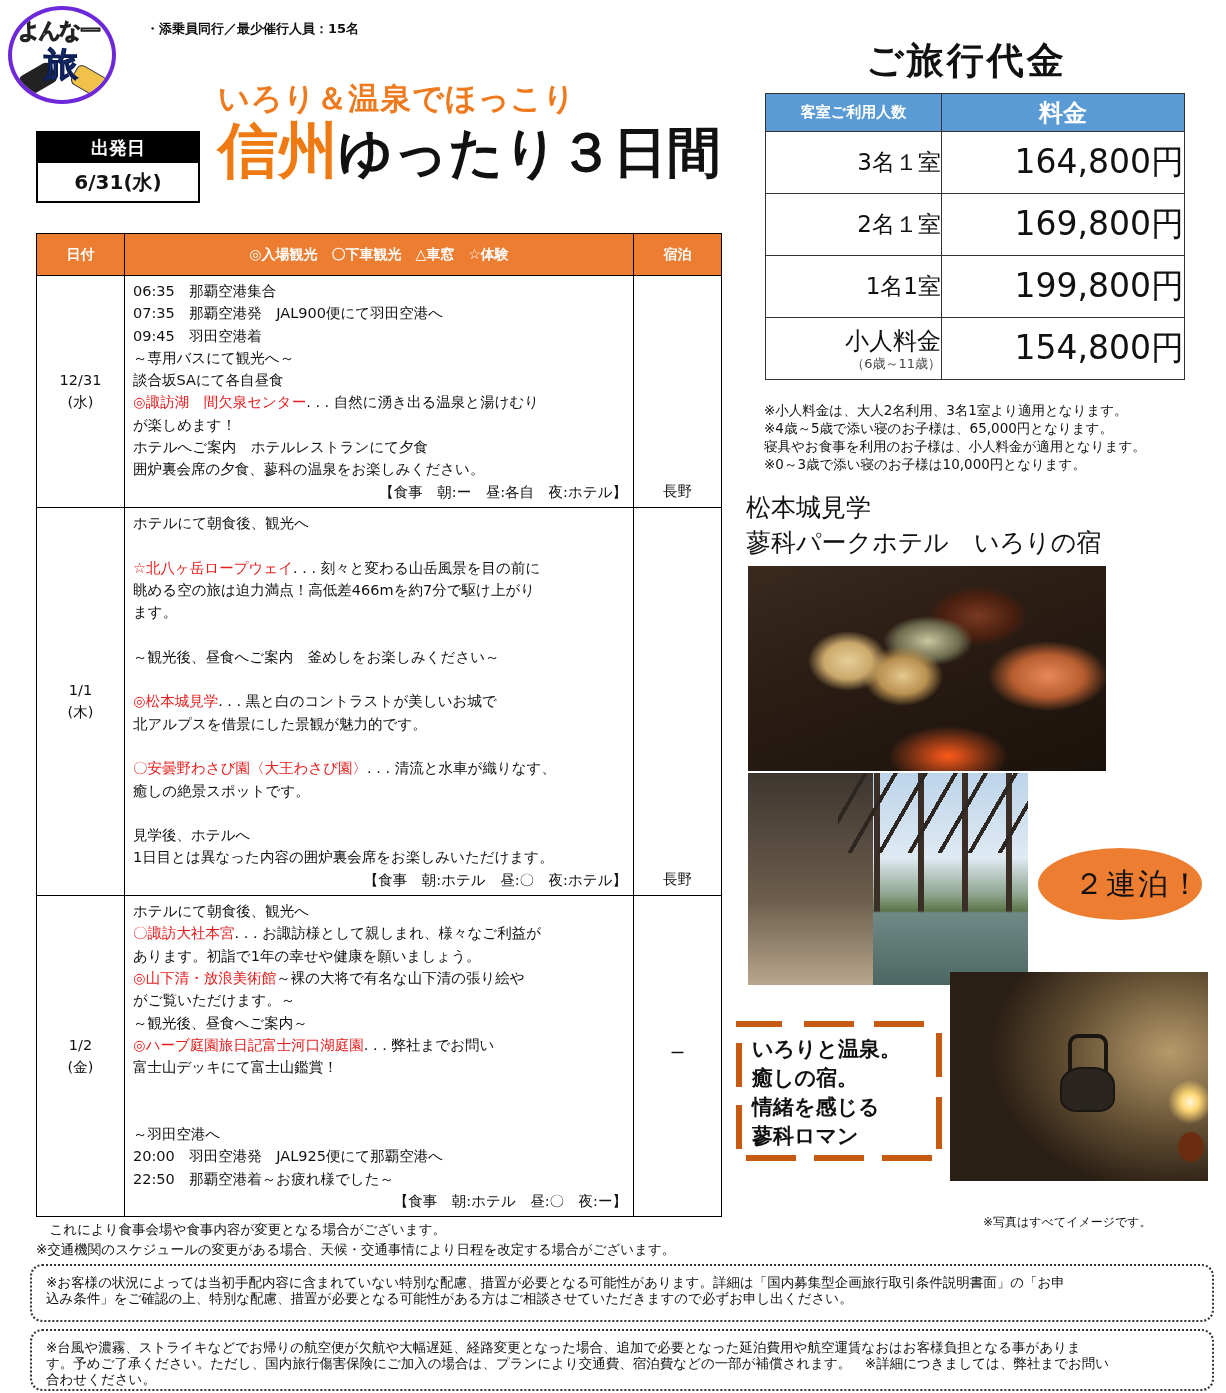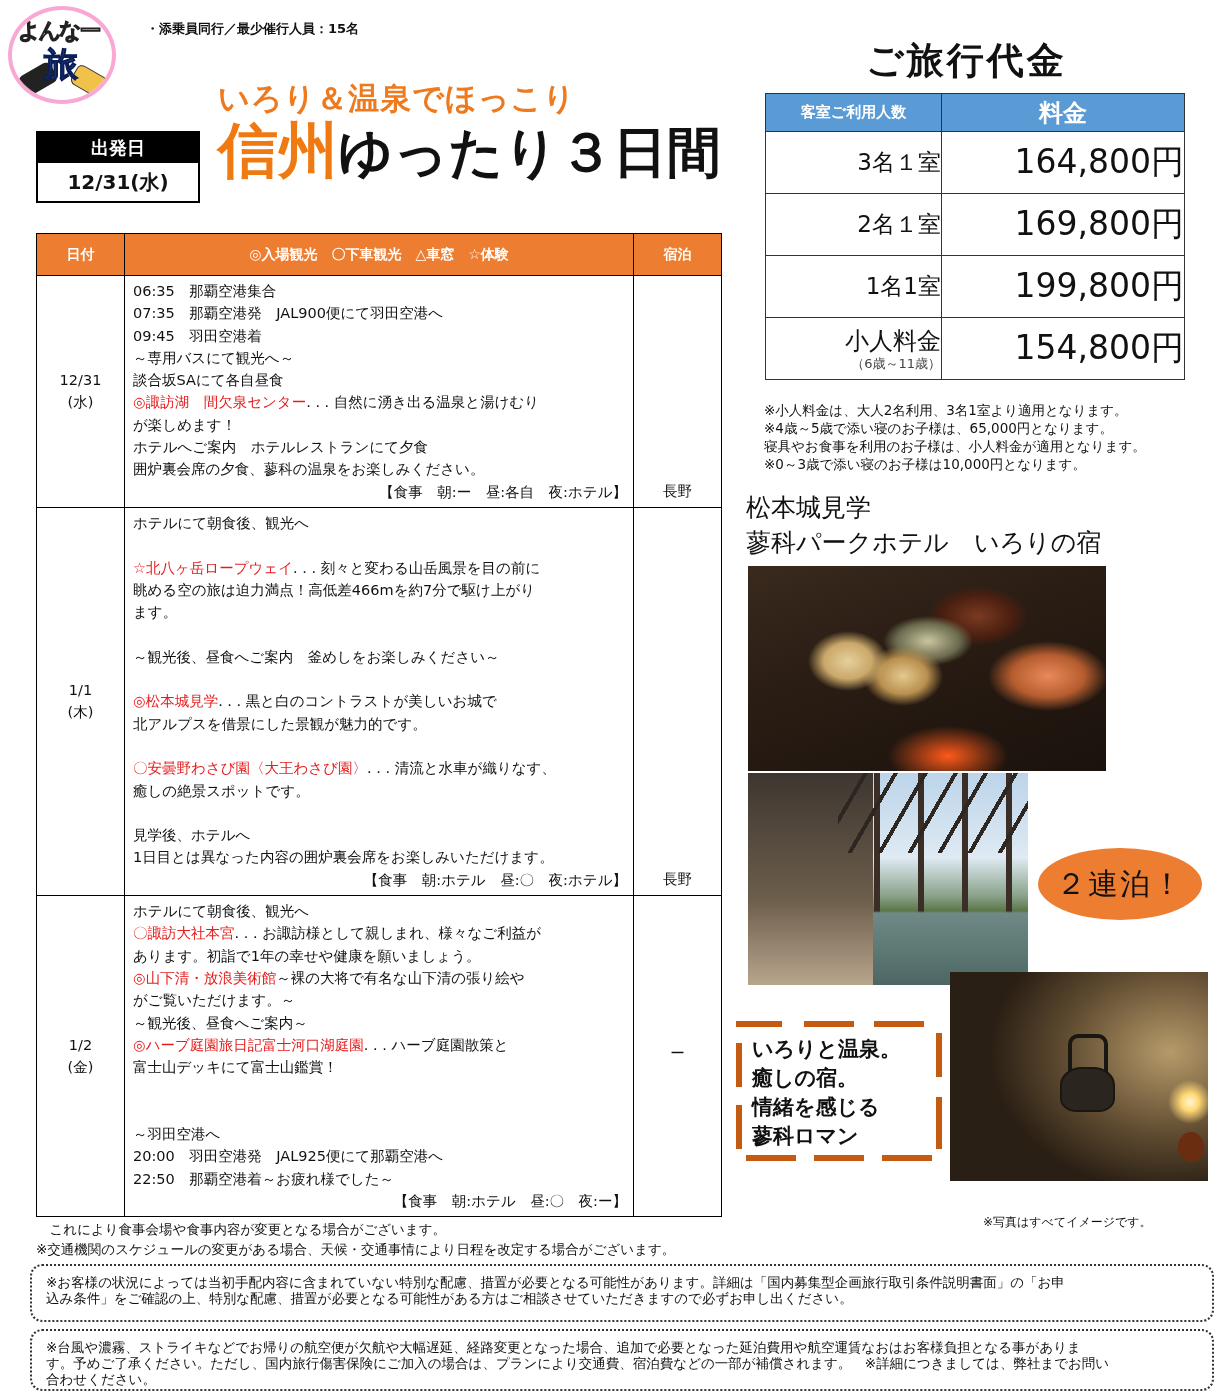--- a/index.html
+++ b/index.html
@@ -3,21 +3,21 @@
 <meta charset="utf-8">
 <style>
   * { box-sizing: border-box; margin: 0; padding: 0; }
   html, body { width: 1226px; height: 1393px; background: #ffffff; overflow: hidden; }
   body { position: relative; font-family: "DejaVu Sans", "Liberation Sans", sans-serif; color: #111; }
 
   .abs { position: absolute; }
 
   
   .logo { left: 8px; top: 6px; width: 108px; height: 98px; border-radius: 50%;
-    border: 4px solid #f9a8d4; background: #fff; overflow: hidden; }
+    border: 4px solid #6d28d9; background: #fff; overflow: hidden; }
   .logo .logo-top { position: absolute; left: 6px; top: 6px; font-size: 22px; font-weight: bold; color: #fff;
     -webkit-text-stroke: 1px #222; letter-spacing: -2px; }
   .logo .logo-kanji { position: absolute; left: 32px; top: 32px; font-size: 34px; font-weight: bold; color: #2c54b8;
     -webkit-text-stroke: 1px #0d1e55; }
   .logo .fish1 { position: absolute; left: 8px; top: 58px; width: 36px; height: 22px; background: #222; transform: rotate(-30deg); border-radius: 6px; }
   .logo .fish2 { position: absolute; left: 60px; top: 60px; width: 34px; height: 22px; background: #f1c24a; transform: rotate(30deg); border-radius: 6px; border: 1px solid #333; }
 
   .top-note { left: 146px; top: 20px; font-size: 13px; font-weight: bold; }
 
   .subtitle { left: 218px; top: 78px; font-size: 31px; font-weight: bold; color: #ee7a1d; letter-spacing: 1px; }
@@ -88,21 +88,21 @@
   .photo3 { left: 950px; top: 972px; width: 258px; height: 209px;
     background:
       radial-gradient(circle 22px at 240px 130px, #fff7d8 0%, #ffd774 40%, rgba(255,200,100,0) 100%),
       radial-gradient(ellipse 180px 140px at 220px 80px, #b69a6a 0%, #5e4a30 60%, #2a1f14 100%),
       #2a1f14; }
   .photo3 .kettle { position: absolute; left: 110px; top: 95px; width: 55px; height: 45px; border-radius: 40% 40% 30% 30%; background: #2b2520; border: 2px solid #1a1612; }
   .photo3 .handle { position: absolute; left: 118px; top: 62px; width: 40px; height: 40px; border: 4px solid #1a1612; border-bottom: none; border-radius: 10px 10px 0 0; }
   .photo3 .lamp { position: absolute; left: 228px; top: 160px; width: 26px; height: 30px; border-radius: 50%; background: #6b2d10; }
 
   .badge { left: 1038px; top: 848px; width: 164px; height: 72px; border-radius: 50%; background: #ed7d31;
-    font-size: 30px; text-align: center; line-height: 72px; color: #111; letter-spacing: 2px; }
+    font-size: 30px; text-align: right; line-height: 72px; color: #111; letter-spacing: 2px; }
 
   .catch { left: 736px; top: 1021px; width: 206px; height: 140px; }
   .catch .dash { position: absolute; background: #c55a11; }
   .catch .txt { position: absolute; left: 16px; top: 14px; font-size: 21px; font-weight: bold; line-height: 29px; white-space: nowrap; }
 
   .photo-note { left: 983px; top: 1214px; font-size: 12px; }
 </style>
 </head>
 <body>
 
@@ -115,21 +115,21 @@
 
 <div class="abs top-note">・添乗員同行／最少催行人員：15名</div>
 
 <div class="abs subtitle">いろり＆温泉でほっこり</div>
 <div class="abs title">
   <span class="hl">信州</span><span class="rest">ゆったり３日間</span>
 </div>
 
 <div class="abs depart">
   <div class="lbl">出発日</div>
-  <div class="val">12/31(水)</div>
+  <div class="val">6/31(水)</div>
 </div>
 
 <table class="abs sched">
   <thead>
     <tr>
       <th>日付</th>
       <th>◎入場観光　〇下車観光　△車窓　☆体験</th>
       <th>宿泊</th>
     </tr>
   </thead>
@@ -184,21 +184,21 @@
           <div>1/2</div>
           <div>(金)</div>
         </td>
         <td class="body">
           <span class="line"><span>ホテルにて朝食後、観光へ</span></span>
           <span class="line"><span class="red">〇諏訪大社本宮</span><span>. . . お諏訪様として親しまれ、様々なご利益が</span></span>
           <span class="line"><span>あります。初詣で1年の幸せや健康を願いましょう。</span></span>
           <span class="line"><span class="red">◎山下清・放浪美術館</span><span>～裸の大将で有名な山下清の張り絵や</span></span>
           <span class="line"><span>がご覧いただけます。～</span></span>
           <span class="line"><span>～観光後、昼食へご案内～</span></span>
-          <span class="line"><span class="red">◎ハーブ庭園旅日記富士河口湖庭園</span><span>. . . ハーブ庭園散策と</span></span>
+          <span class="line"><span class="red">◎ハーブ庭園旅日記富士河口湖庭園</span><span>. . . 弊社までお問い</span></span>
           <span class="line"><span>富士山デッキにて富士山鑑賞！</span></span>
           <span class="line"><span></span></span>
           <span class="line"><span></span></span>
           <span class="line"><span>～羽田空港へ</span></span>
           <span class="line"><span>20:00　羽田空港発　JAL925便にて那覇空港へ</span></span>
           <span class="line"><span>22:50　那覇空港着～お疲れ様でした～</span></span>
           <span class="meal">【食事　朝:ホテル　昼:〇　夜:ー】</span>
         </td>
         <td class="stay mid">ー</td>
       </tr>

